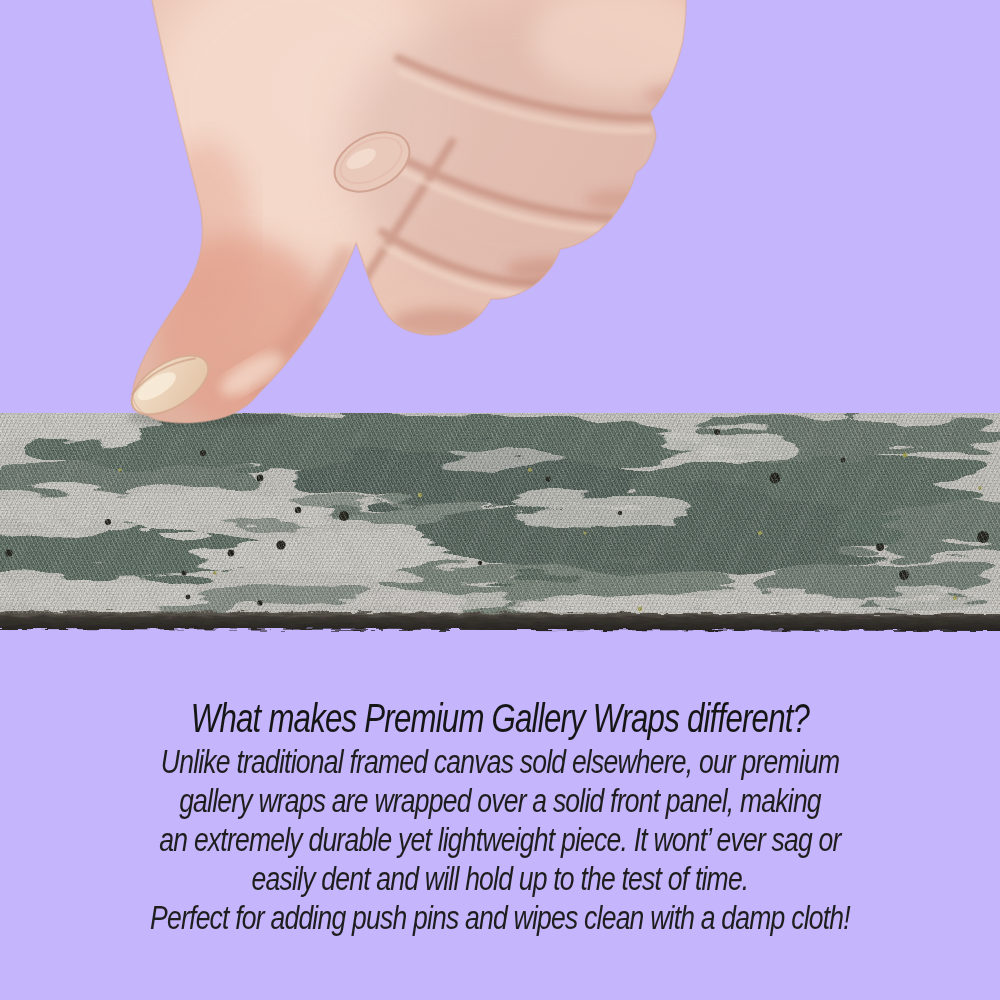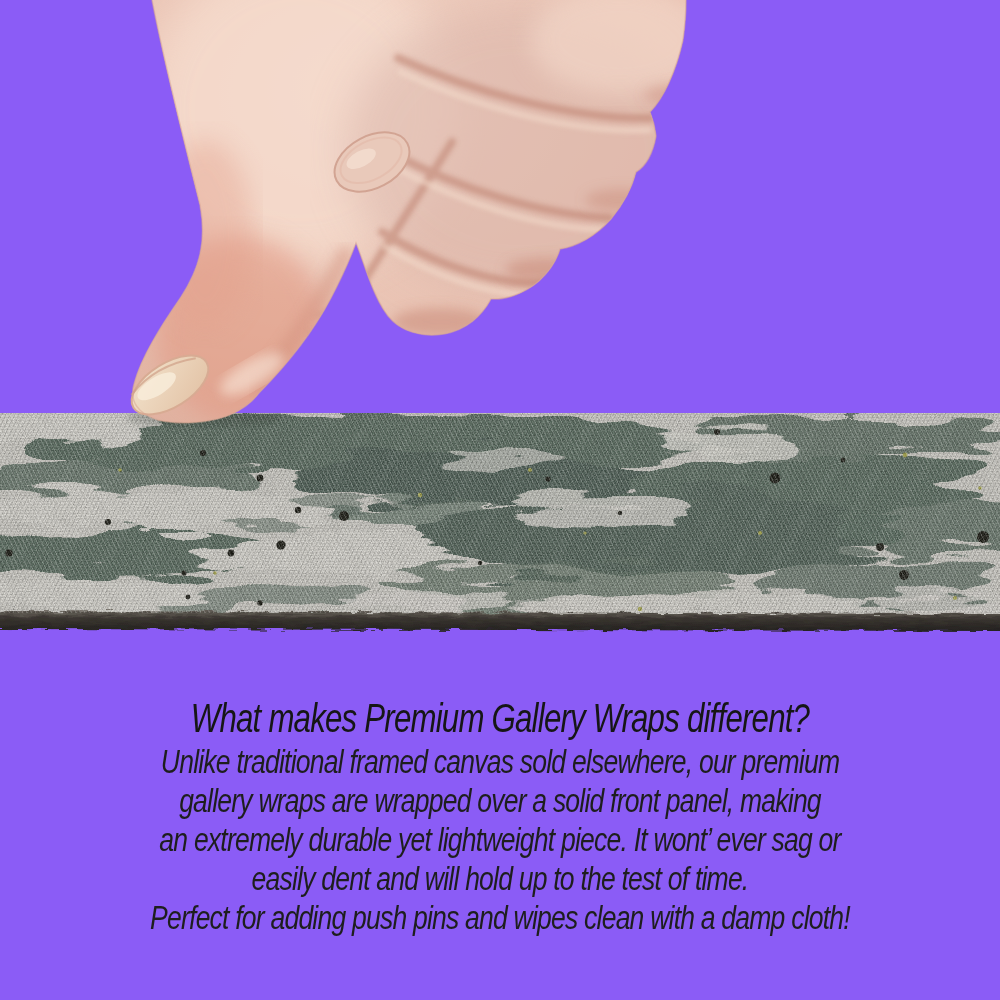--- a/index.html
+++ b/index.html
@@ -1,17 +1,17 @@
 <!DOCTYPE html>
 <html><head>
 <meta charset="utf-8">
 <style>
   html,body{margin:0;padding:0;background:#ffffff;}
   .stage{
-    position:relative;width:1000px;height:1000px;background:#8b5cf6;
+    position:relative;width:1000px;height:1000px;background:#c4b5fd;
     overflow:hidden;font-family:"Liberation Sans",sans-serif;
   }
   
   .canvas-strip{position:absolute;left:0;top:413px;width:1000px;height:222px;}
   .canvas-strip svg{display:block;}
   .weave{
     position:absolute;left:0;top:0;width:1000px;height:200px;pointer-events:none;
     background-image:
       repeating-linear-gradient(64deg, rgba(255,255,255,.16) 0 1px, rgba(0,0,0,0) 1px 4px),
       repeating-linear-gradient(-64deg, rgba(0,0,0,.10) 0 1px, rgba(0,0,0,0) 1px 4px),

